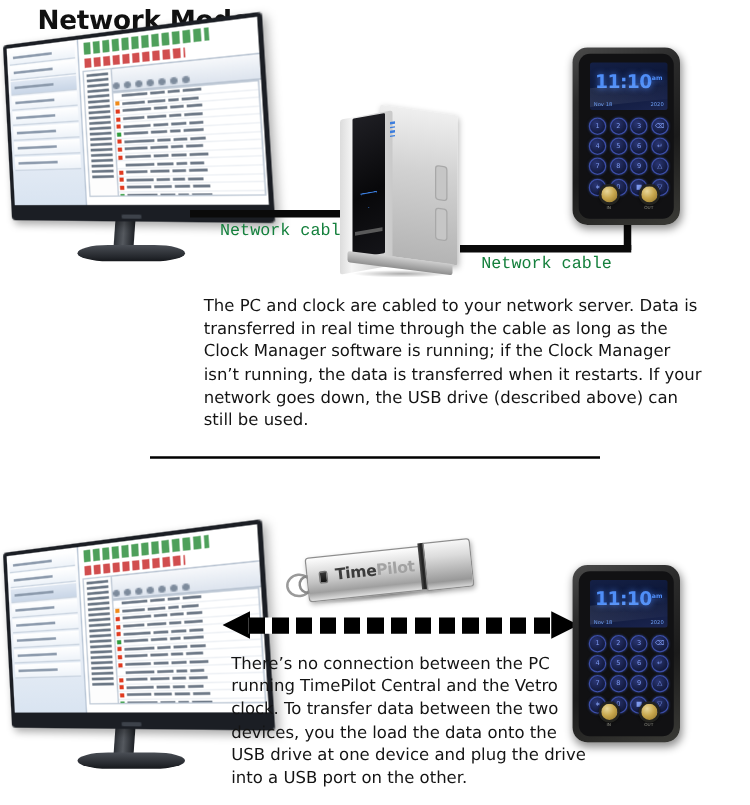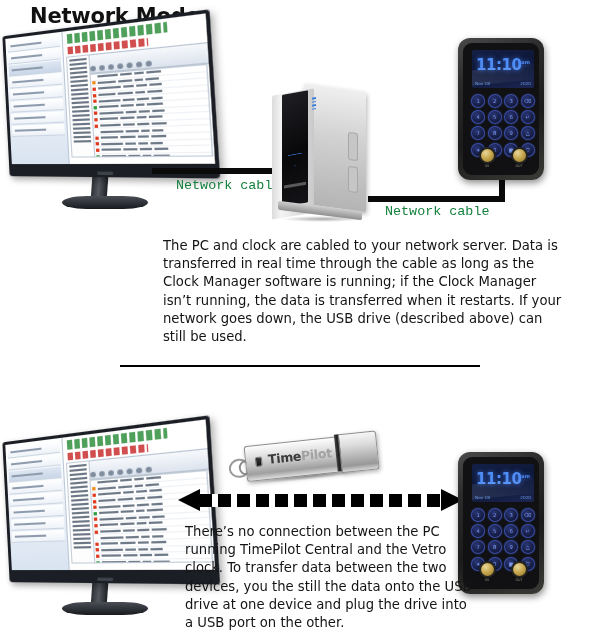--- a/index.html
+++ b/index.html
@@ -945,15 +945,15 @@
           <div class="clock-sensor-label">IN</div>
         </div>
         <div class="clock-sensor-wrap">
           <div class="clock-sensor"></div>
           <div class="clock-sensor-label">OUT</div>
         </div>
       </div>
     </div>
   </div>
 
-  <div class="body-text" id="para-standalone">There’s no connection between the PC running TimePilot Central and the Vetro clock. To transfer data between the two devices, you the still the data onto the USB drive at one device and plug the drive into a USB port on the other.</div>
+  <div class="body-text" id="para-standalone">There’s no connection between the PC running TimePilot Central and the Vetro clock. To transfer data between the two devices, you the load the data onto the USB drive at one device and plug the drive into a USB port on the other.</div>
 
 </div>
 
 </body></html>

